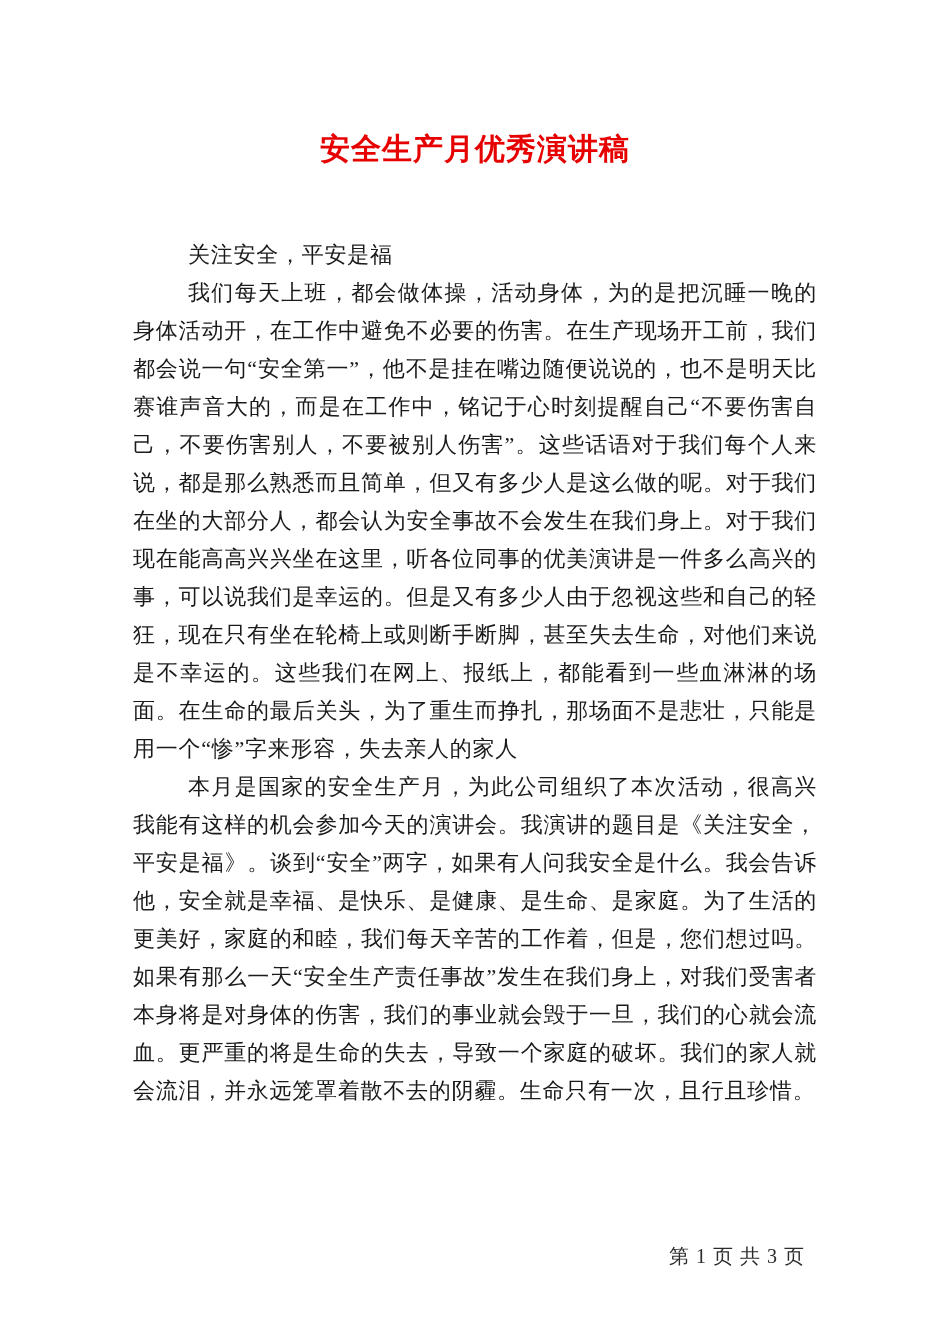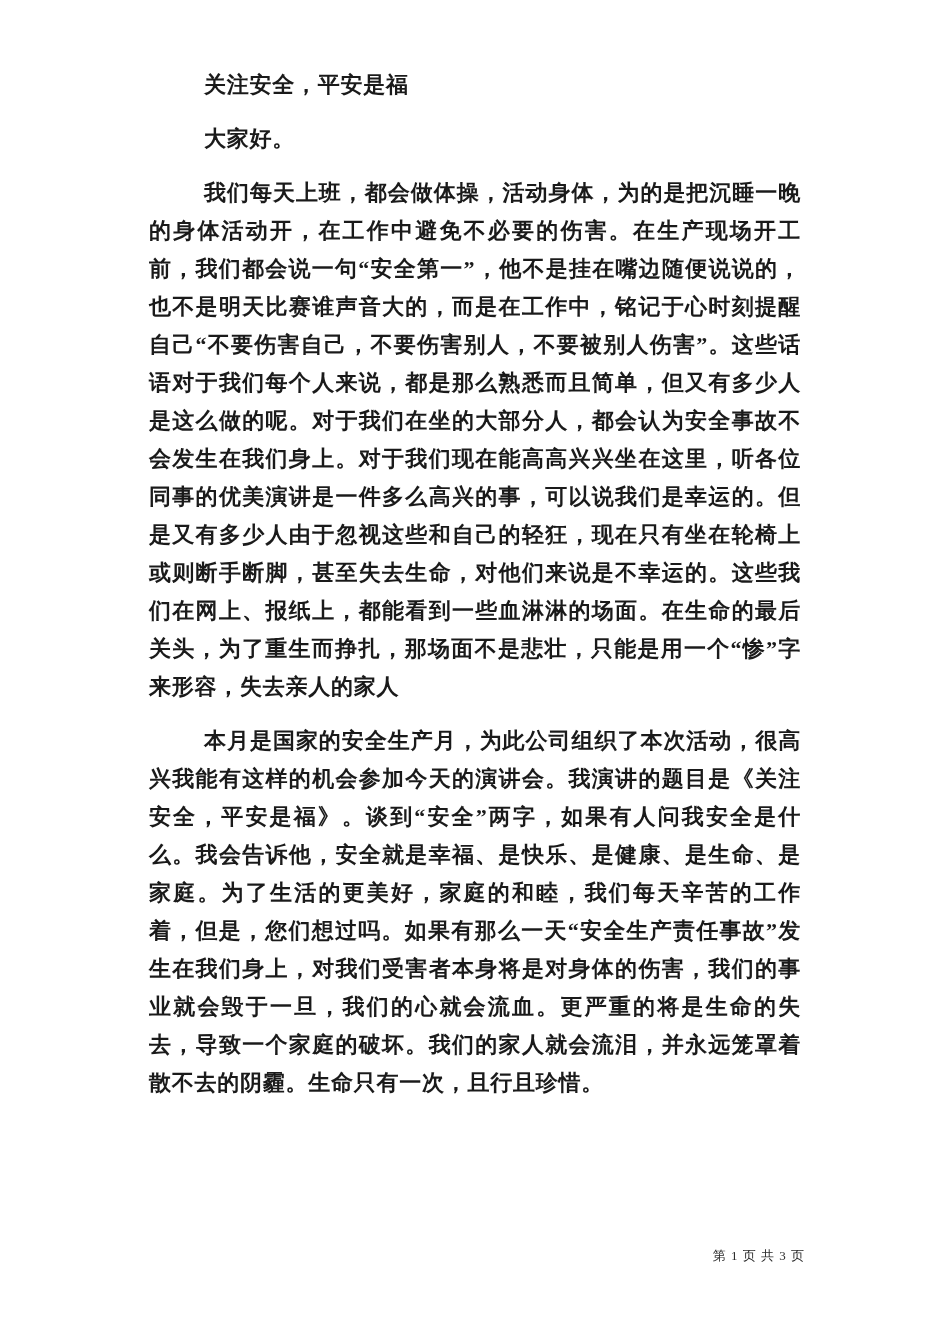--- a/index.html
+++ b/index.html
@@ -32,43 +32,42 @@
   .doc-body {
     margin: 66px 133px 0 133px;
     width: 684px;
     font-size: 22px;
     line-height: 38px;
     letter-spacing: 0.75px;
     color: #1a1a1a;
     text-align: justify;
   }
   .doc-body p {
-    margin: 16px;
+    margin: 0;
     padding: 0;
     text-indent: 2.5em;
-    font-weight: bold;
   }
   .page-footer {
     position: absolute;
     right: 145px;
     bottom: 78px;
-    font-size: 13px;
+    font-size: 20px;
     line-height: 20px;
     color: #2b2b2b;
     letter-spacing: 1px;
   }
 </style>
 </head>
 <body>
 
 <div class="page">
 
+  <h1 class="doc-title">安全生产月优秀演讲稿</h1>
 
   <div class="doc-body">
     <p>关注安全，平安是福</p>
-    <p>大家好。</p>
     <p>我们每天上班，都会做体操，活动身体，为的是把沉睡一晚的身体活动开，在工作中避免不必要的伤害。在生产现场开工前，我们都会说一句“安全第一”，他不是挂在嘴边随便说说的，也不是明天比赛谁声音大的，而是在工作中，铭记于心时刻提醒自己“不要伤害自己，不要伤害别人，不要被别人伤害”。这些话语对于我们每个人来说，都是那么熟悉而且简单，但又有多少人是这么做的呢。对于我们在坐的大部分人，都会认为安全事故不会发生在我们身上。对于我们现在能高高兴兴坐在这里，听各位同事的优美演讲是一件多么高兴的事，可以说我们是幸运的。但是又有多少人由于忽视这些和自己的轻狂，现在只有坐在轮椅上或则断手断脚，甚至失去生命，对他们来说是不幸运的。这些我们在网上、报纸上，都能看到一些血淋淋的场面。在生命的最后关头，为了重生而挣扎，那场面不是悲壮，只能是用一个“惨”字来形容，失去亲人的家人</p>
     <p>本月是国家的安全生产月，为此公司组织了本次活动，很高兴我能有这样的机会参加今天的演讲会。我演讲的题目是《关注安全，平安是福》。谈到“安全”两字，如果有人问我安全是什么。我会告诉他，安全就是幸福、是快乐、是健康、是生命、是家庭。为了生活的更美好，家庭的和睦，我们每天辛苦的工作着，但是，您们想过吗。如果有那么一天“安全生产责任事故”发生在我们身上，对我们受害者本身将是对身体的伤害，我们的事业就会毁于一旦，我们的心就会流血。更严重的将是生命的失去，导致一个家庭的破坏。我们的家人就会流泪，并永远笼罩着散不去的阴霾。生命只有一次，且行且珍惜。</p>
   </div>
 
   <div class="page-footer">第 1 页 共 3 页</div>
 
 </div>
 
 </body></html>

